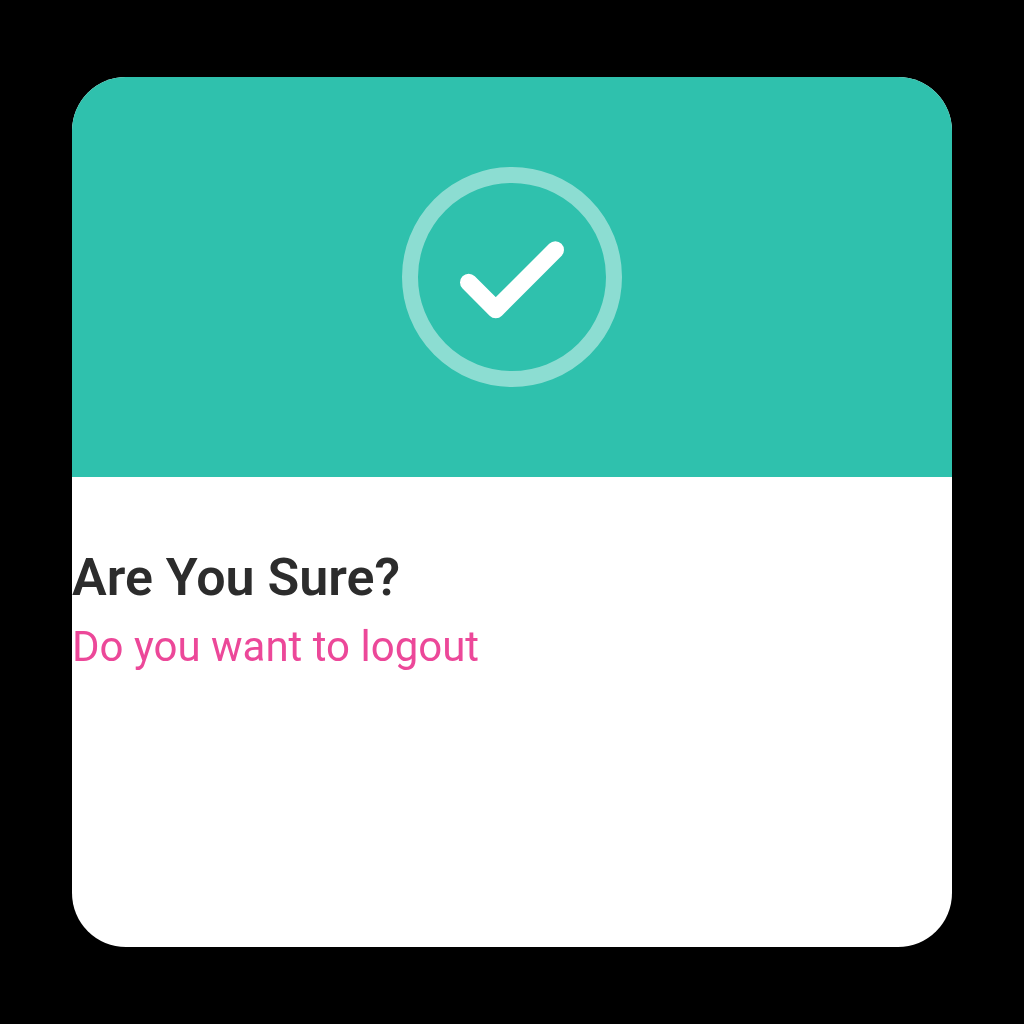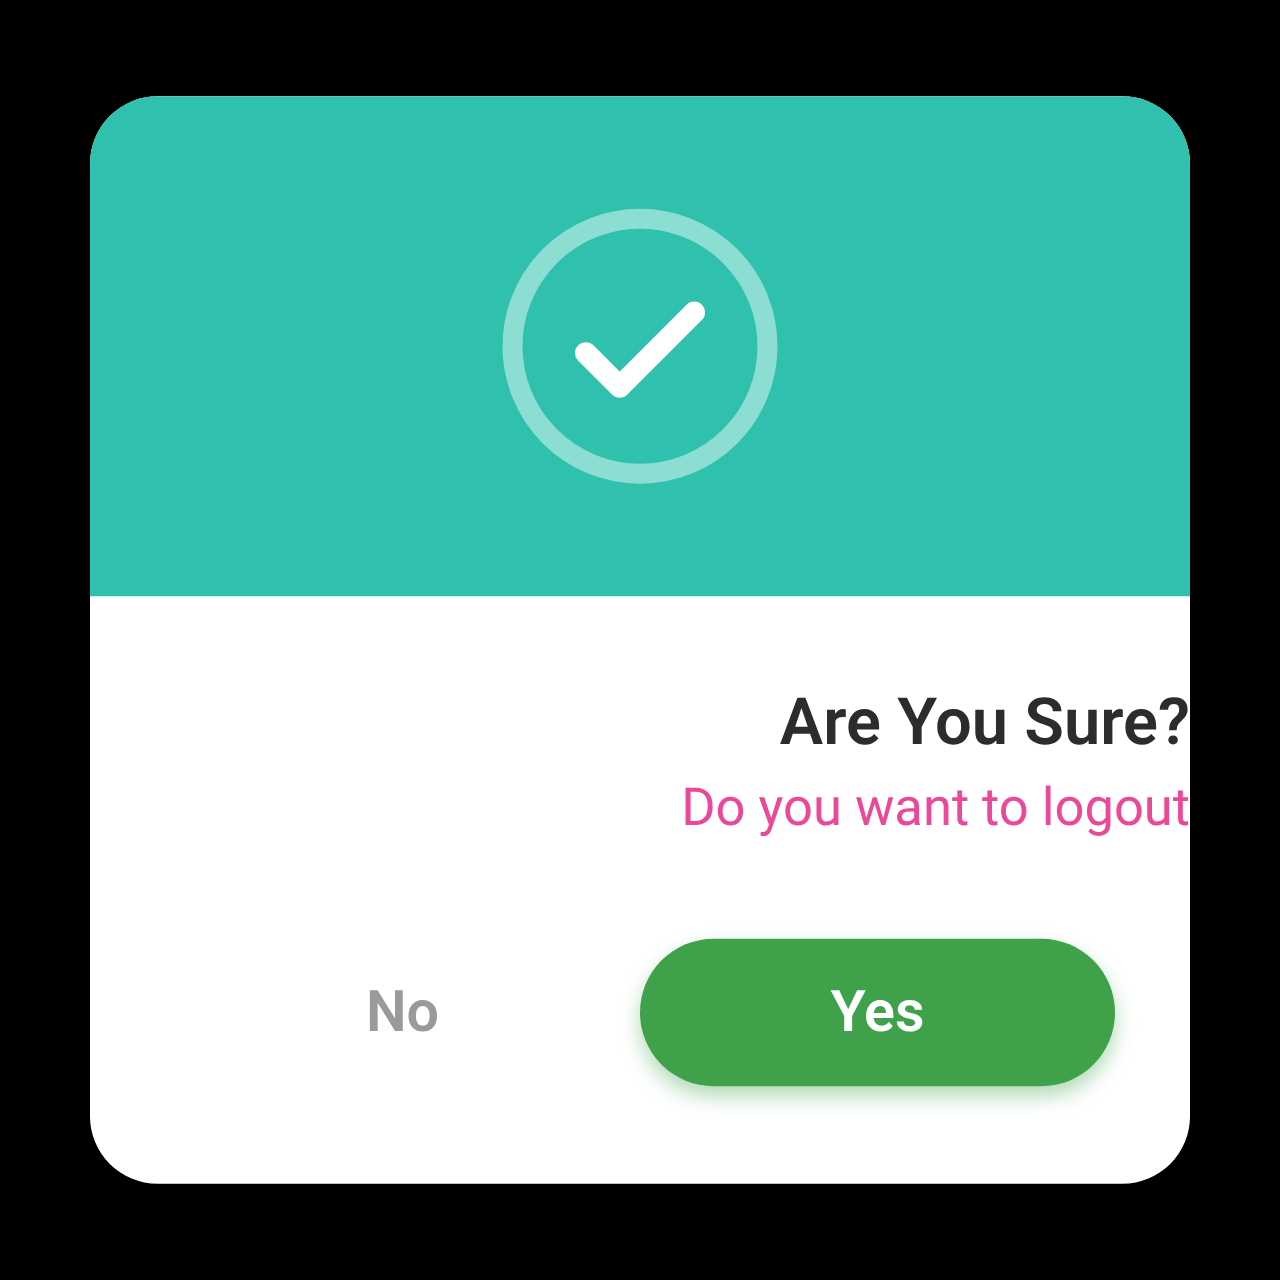--- a/index.html
+++ b/index.html
@@ -43,21 +43,21 @@
       justify-content: center;
     }
     .check-circle svg {
       width: 130px;
       height: 130px;
     }
     .dialog-body {
       flex: 1;
       display: flex;
       flex-direction: column;
-      align-items: flex-end;
+      align-items: flex-start;
       padding-top: 70px;
     }
     .dialog-title {
       font-size: 52px;
       font-weight: 600;
       color: #2c2c2c;
       margin-bottom: 14px;
     }
     .dialog-message {
       font-size: 42px;
@@ -100,18 +100,14 @@
   <div class="dialog-header">
     <div class="check-circle">
       <svg viewBox="0 0 24 24" fill="none" stroke="#ffffff" stroke-width="3.2" stroke-linecap="round" stroke-linejoin="round">
         <polyline points="4 13 9 18 20 7"></polyline>
       </svg>
     </div>
   </div>
   <div class="dialog-body">
     <div class="dialog-title">Are You Sure?</div>
     <div class="dialog-message">Do you want to logout</div>
-    <div class="dialog-actions">
-      <div class="btn-no">No</div>
-      <div class="btn-yes">Yes</div>
-    </div>
   </div>
 </div>
 
 </body></html>

